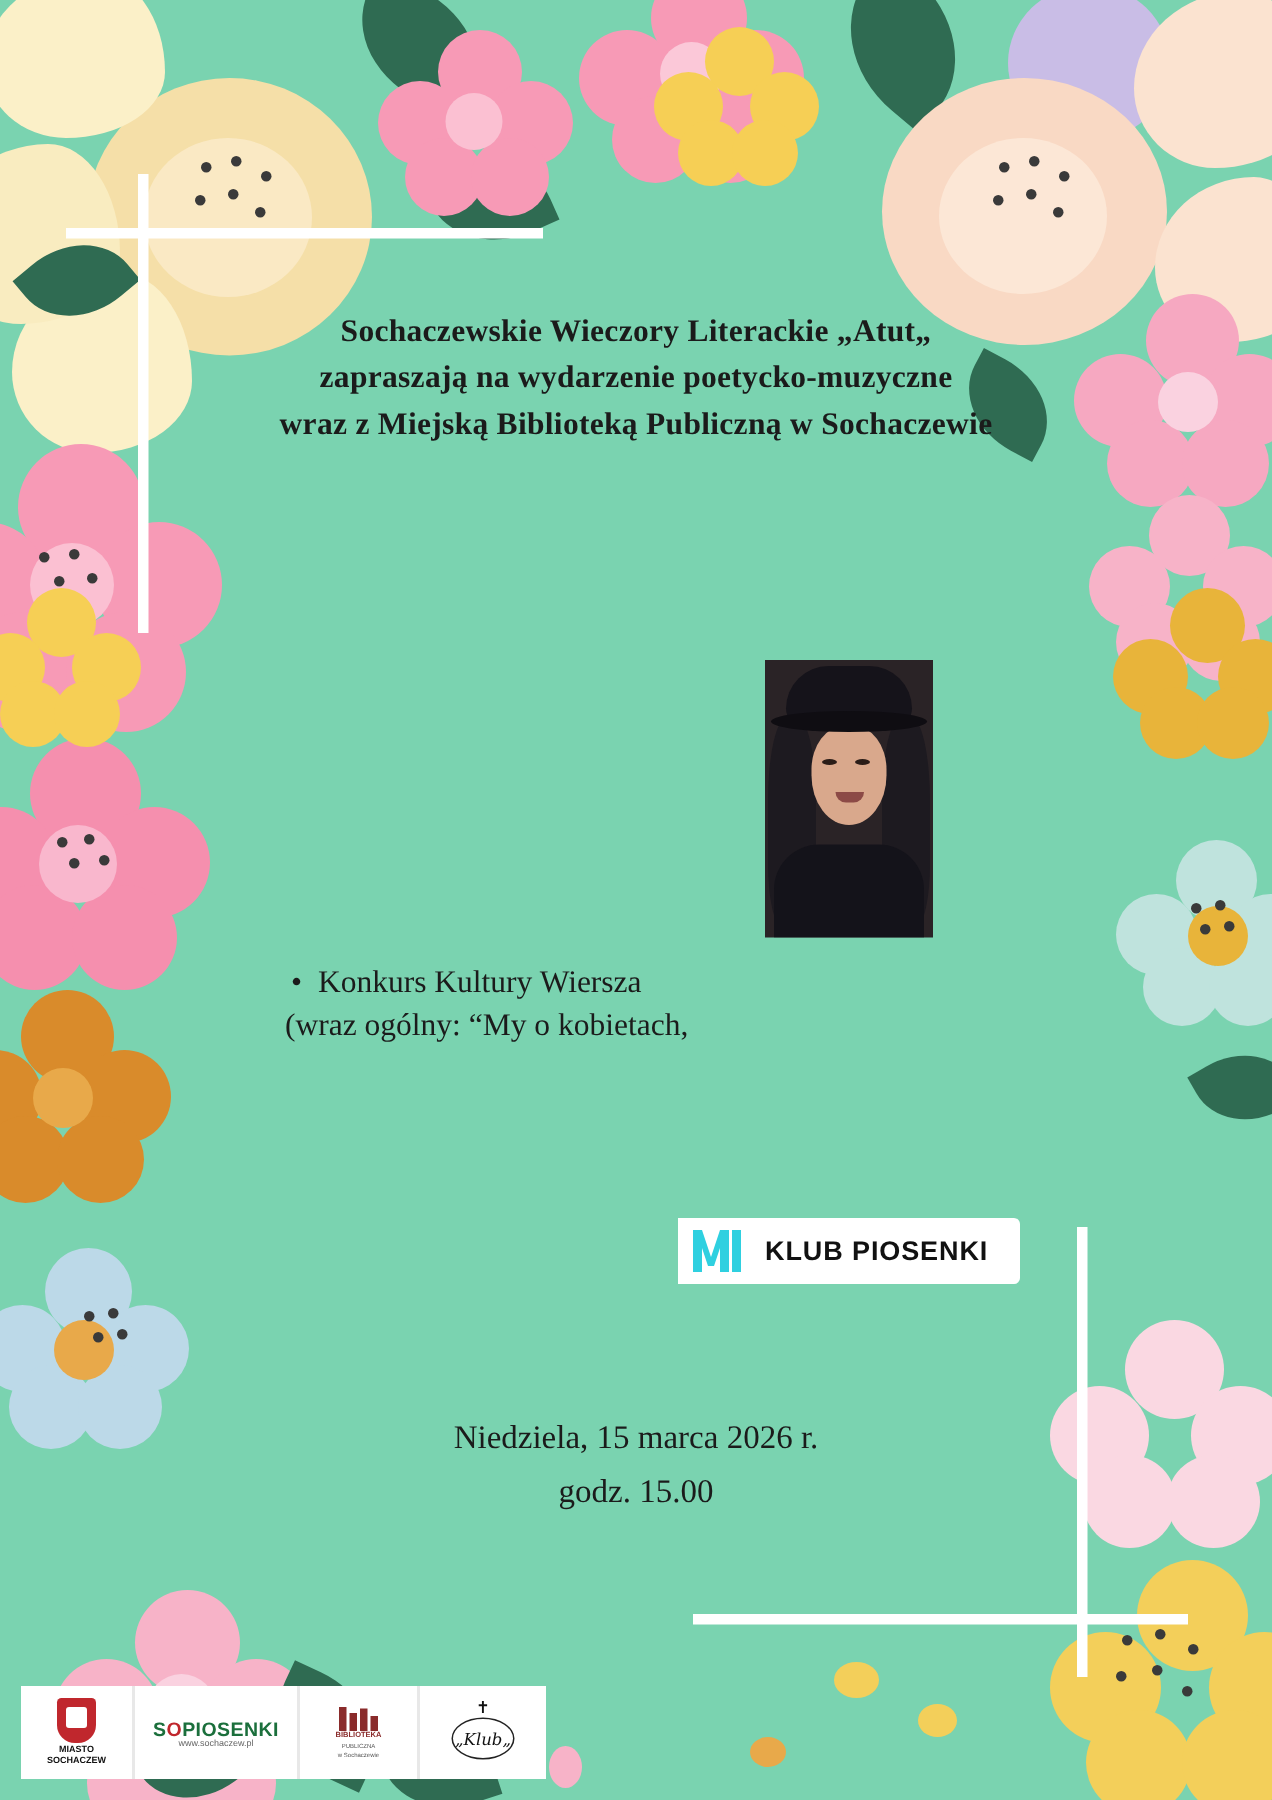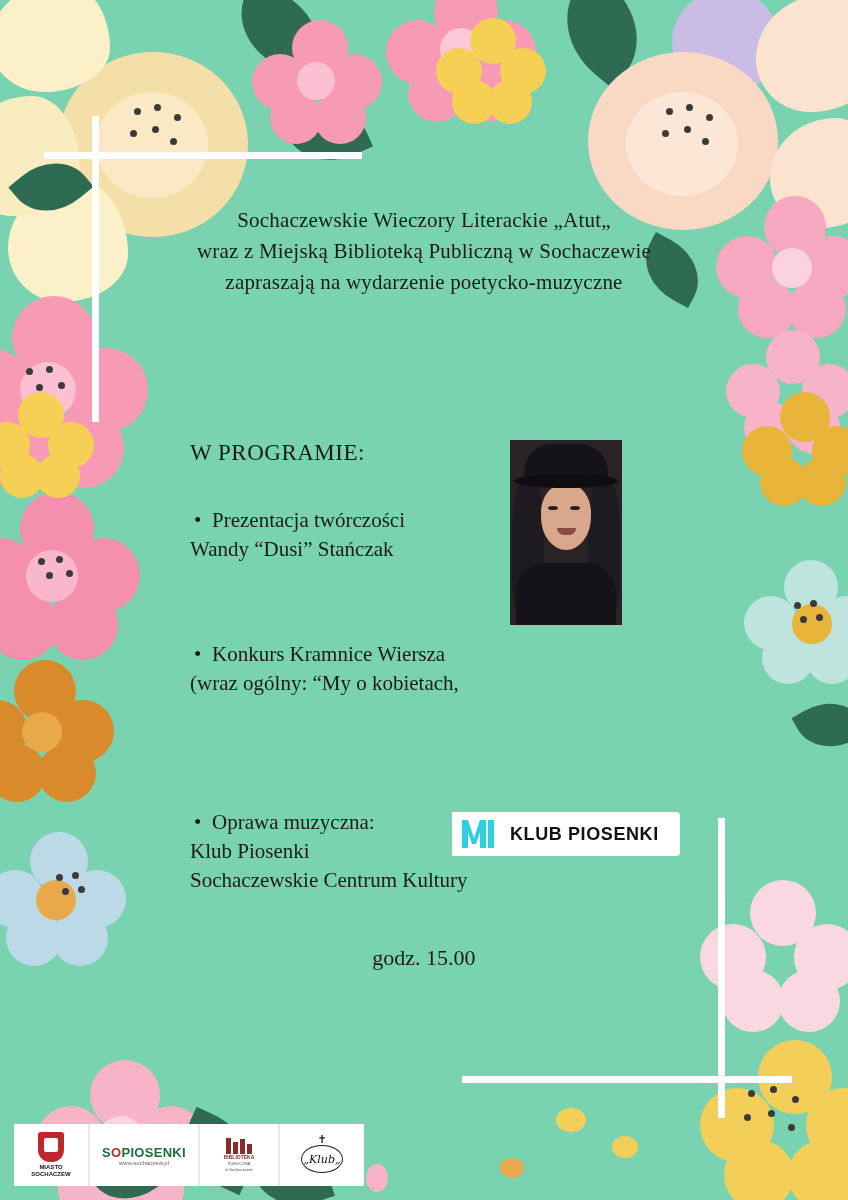--- a/index.html
+++ b/index.html
@@ -70,21 +70,21 @@
     position: absolute;
     top: 205px;
     left: 0;
     width: 848px;
     text-align: center;
     color: #1b1b1b;
     font-size: 21px;
     line-height: 31px;
     letter-spacing: .2px;
   }
-  .intro div { white-space: nowrap; }
+  .intro div { white-space: nowrap; font-weight: bold; }
 
   .headline {
     position: absolute;
     top: 324px;
     left: 0;
     width: 848px;
     text-align: center;
     font-family: "DejaVu Serif", serif;
     font-weight: bold;
     font-style: italic;
@@ -569,42 +569,32 @@
 
   <div class="frame-line" style="left:44px;top:152px;width:318px;height:7px;"></div>
   <div class="frame-line" style="left:92px;top:116px;width:7px;height:306px;"></div>
   <div class="frame-line" style="left:462px;top:1076px;width:330px;height:7px;"></div>
   <div class="frame-line" style="left:718px;top:818px;width:7px;height:300px;"></div>
 
   <div class="content">
 
     <div class="intro">
       <div>Sochaczewskie Wieczory Literackie „Atut„</div>
+      <div>zapraszają na wydarzenie poetycko-muzyczne</div>
       <div>wraz z Miejską Biblioteką Publiczną w Sochaczewie</div>
-      <div>zapraszają na wydarzenie poetycko-muzyczne</div>
-    </div>
-
-
-    <div class="program-title">W PROGRAMIE:</div>
-
-    <div class="item item-1">
-      <div class="bullet-line">Prezentacja twórczości</div>
-      <div>Wandy “Dusi” Stańczak</div>
-    </div>
+    </div>
+
+
+
 
     <div class="item item-2">
-      <div class="bullet-line">Konkurs Kramnice Wiersza</div>
+      <div class="bullet-line">Konkurs Kultury Wiersza</div>
       <div>(wraz ogólny: “My o kobietach,</div>
     </div>
 
-    <div class="item item-3">
-      <div class="bullet-line">Oprawa muzyczna:</div>
-      <div>Klub Piosenki</div>
-      <div>Sochaczewskie Centrum Kultury</div>
-    </div>
 
     <div class="portrait">
       <div class="wall"></div>
       <div class="hairL"></div>
       <div class="hairR"></div>
       <div class="face"></div>
       <div class="eye l"></div>
       <div class="eye r"></div>
       <div class="mouth"></div>
       <div class="hat"></div>
@@ -617,20 +607,21 @@
         <svg width="58" height="44" viewBox="0 0 58 44">
           <rect x="0" y="0" width="58" height="44" fill="#ffffff"></rect>
           <path d="M10 8 L16 8 L22 26 L28 8 L34 8 L34 36 L28 36 L28 20 L24 32 L20 32 L16 20 L16 36 L10 36 Z" fill="#2fd0e0"></path>
           <path d="M36 8 L42 8 L42 36 L36 36 Z" fill="#2fd0e0"></path>
         </svg>
       </span>
       <span class="klub-text">KLUB PIOSENKI</span>
     </div>
 
     <div class="details">
+      <div>Niedziela, 15 marca 2026 r.</div>
       <div>godz. 15.00</div>
     </div>
 
     <div class="footer-strip">
 
       <div class="logo-box">
         <div class="coat">
           <div class="shield"></div>
           <div class="cap">
             <div>MIASTO</div>

